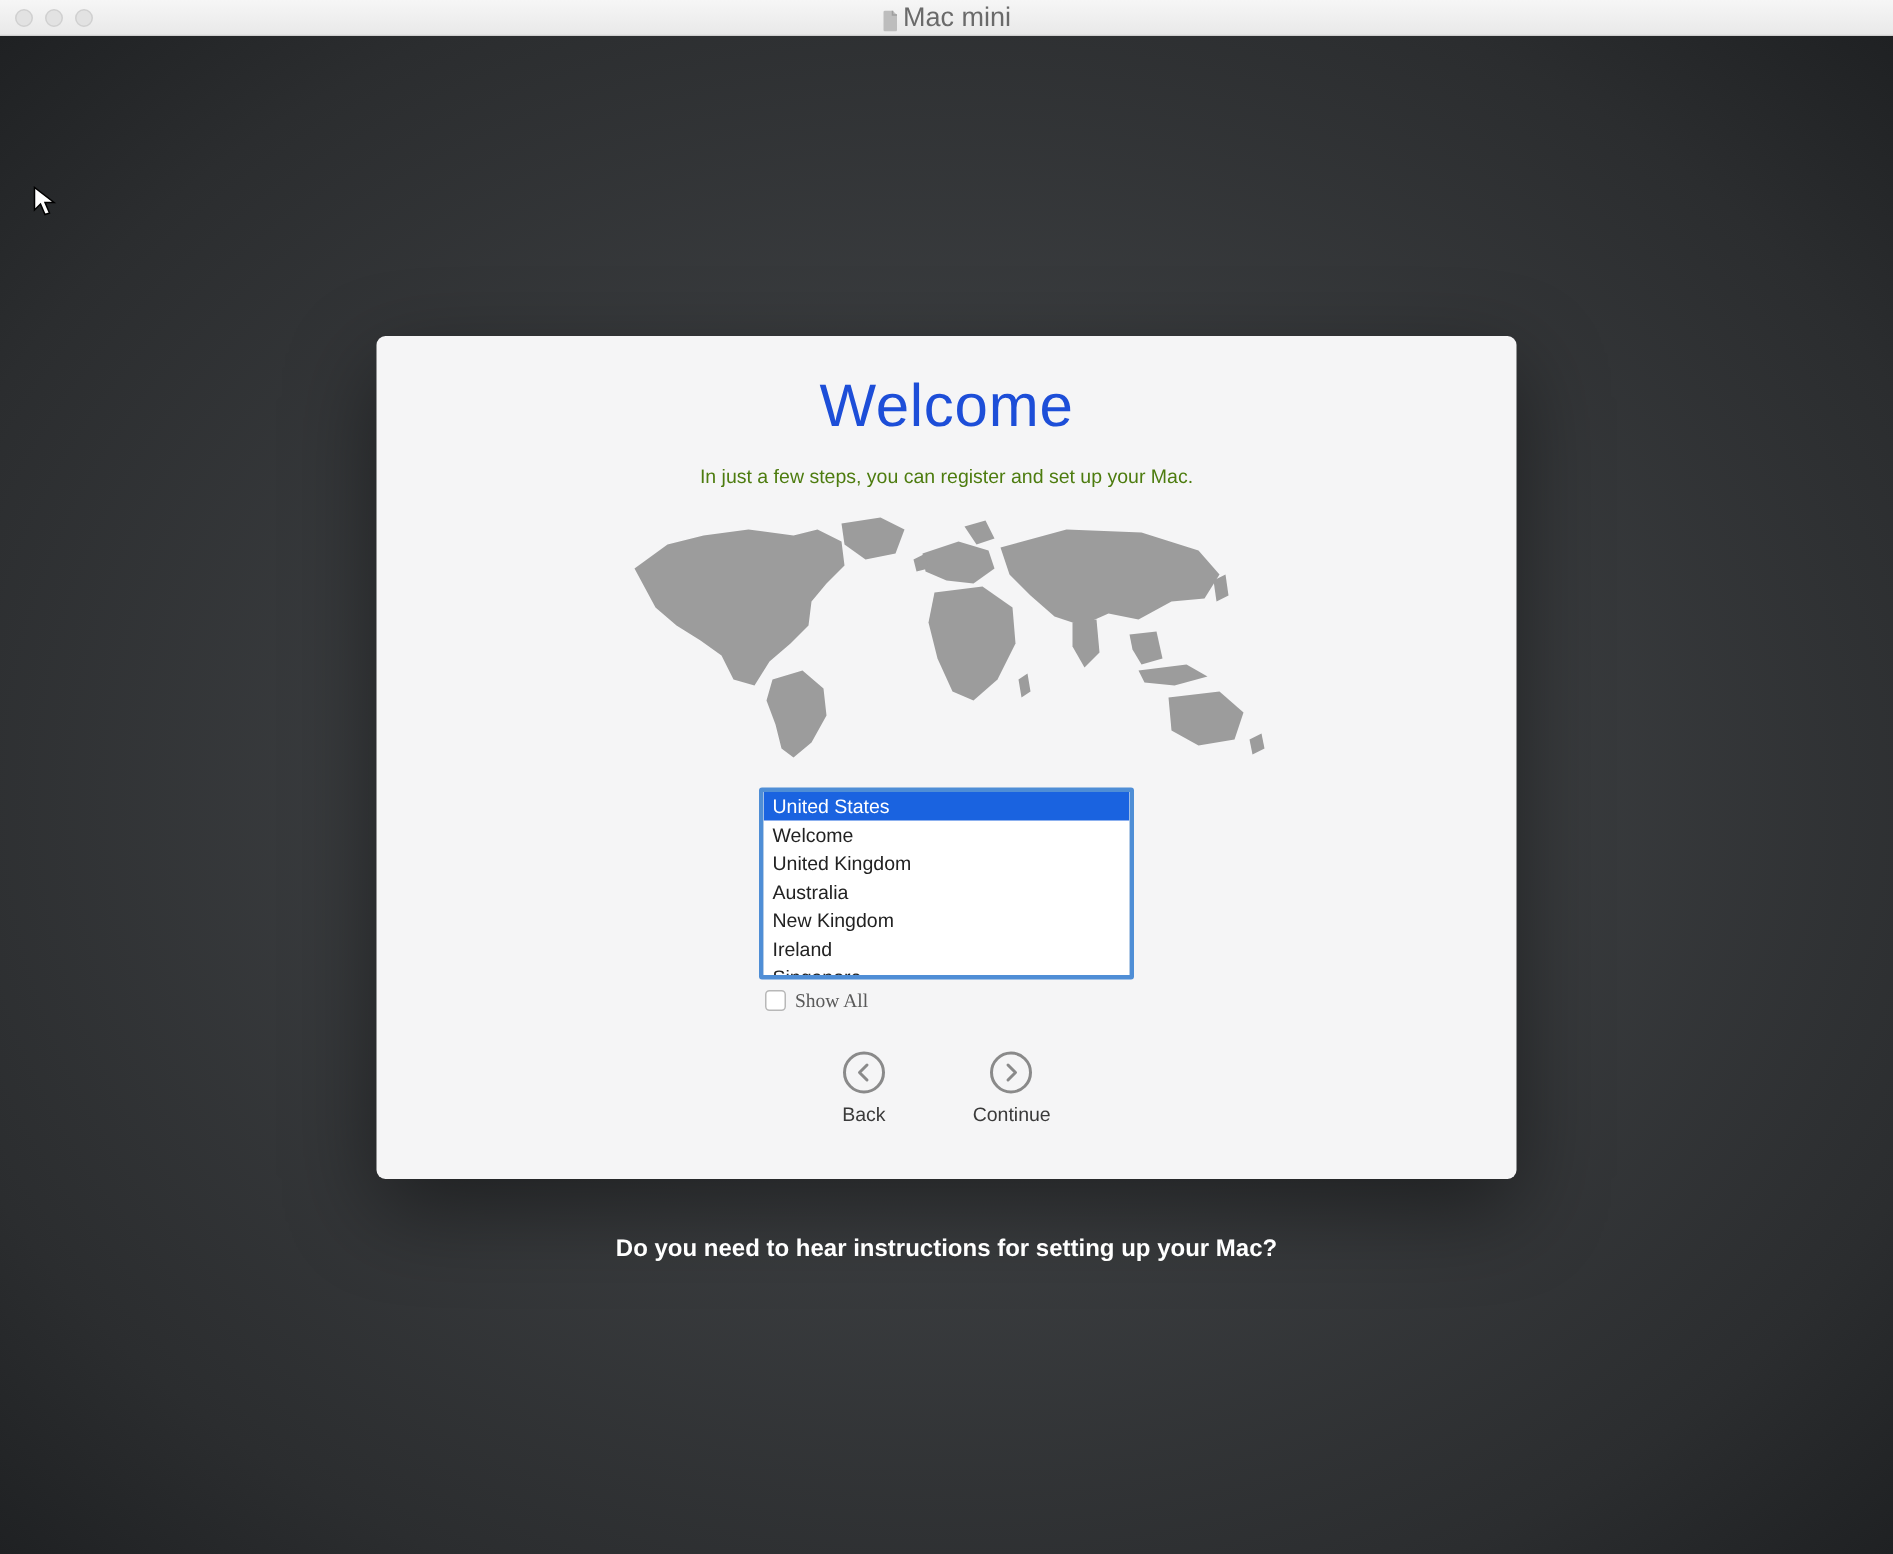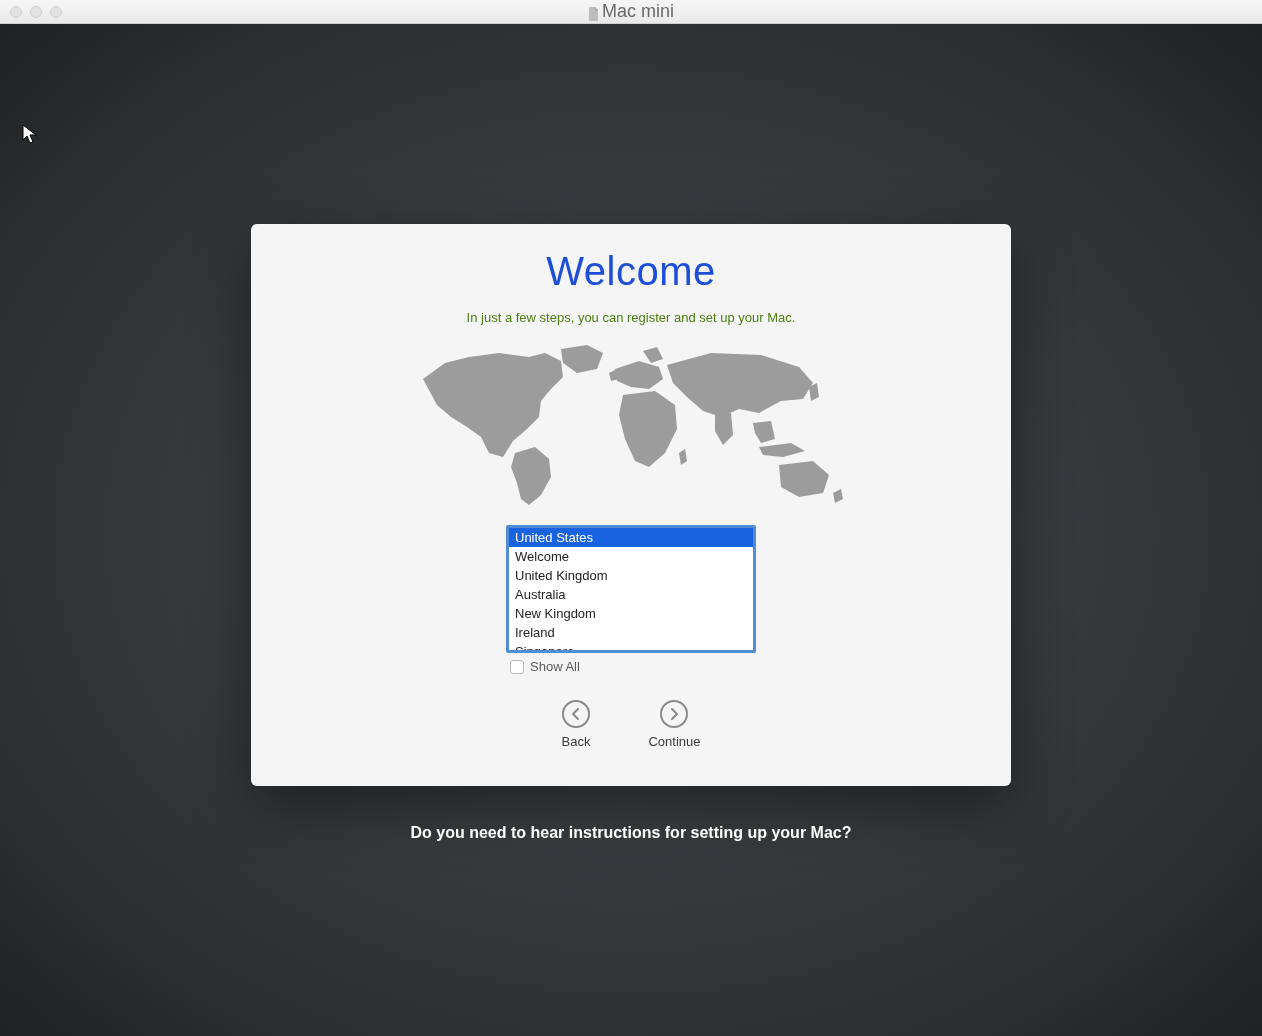--- a/index.html
+++ b/index.html
@@ -134,20 +134,21 @@
     }
     .chk {
       width: 14px; height: 14px;
       border: 1px solid #b8b8b8;
       border-radius: 3px;
       background: #fff;
     }
     .showall-label {
       font-size: 13px;
       color: #5a5a5a;
+      font-family: Liberation Serif, serif;
     }
     .nav-row {
       margin-top: 26px;
       display: flex;
       gap: 58px;
     }
     .nav-btn {
       display: flex;
       flex-direction: column;
       align-items: center;

